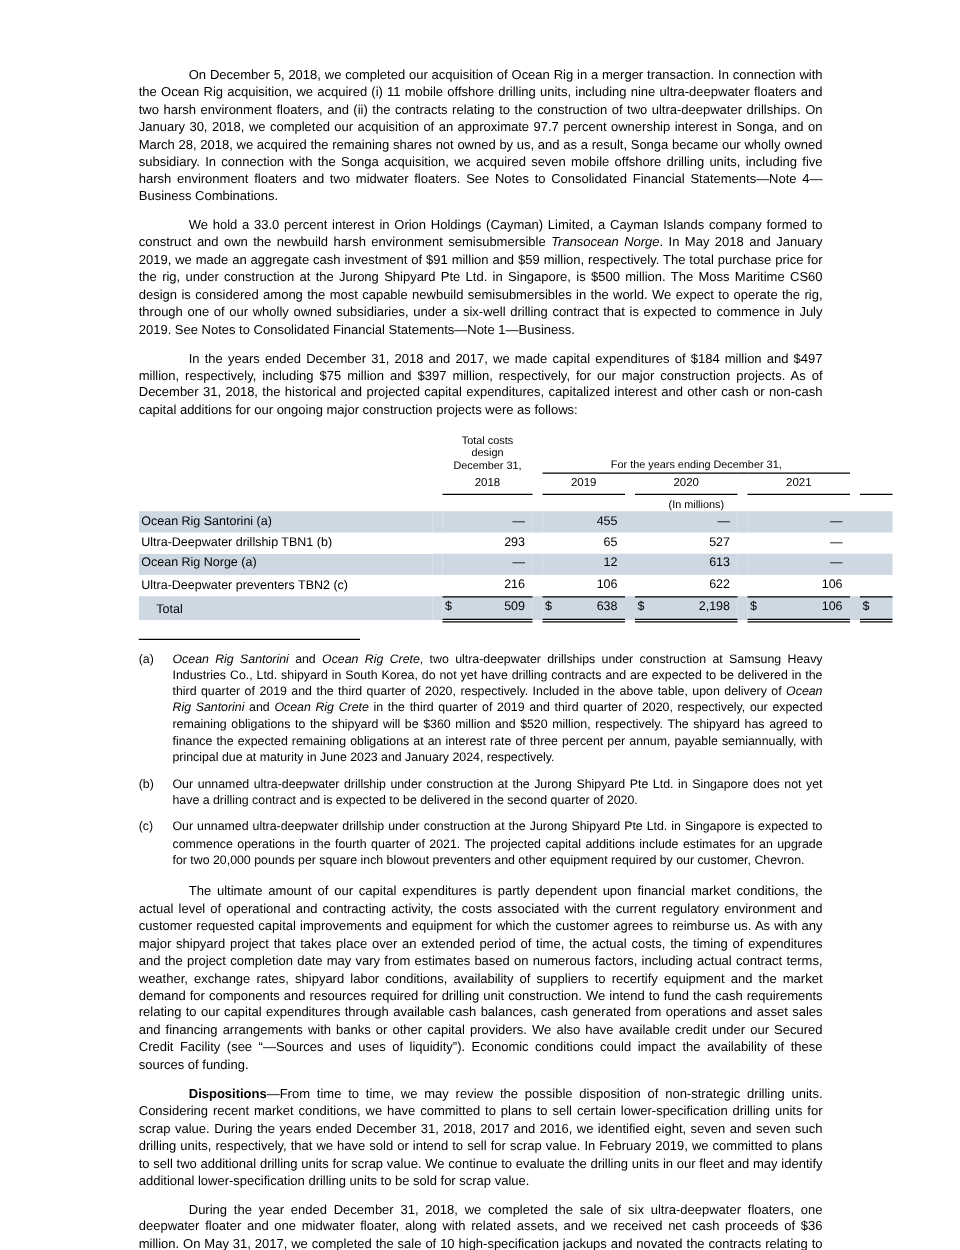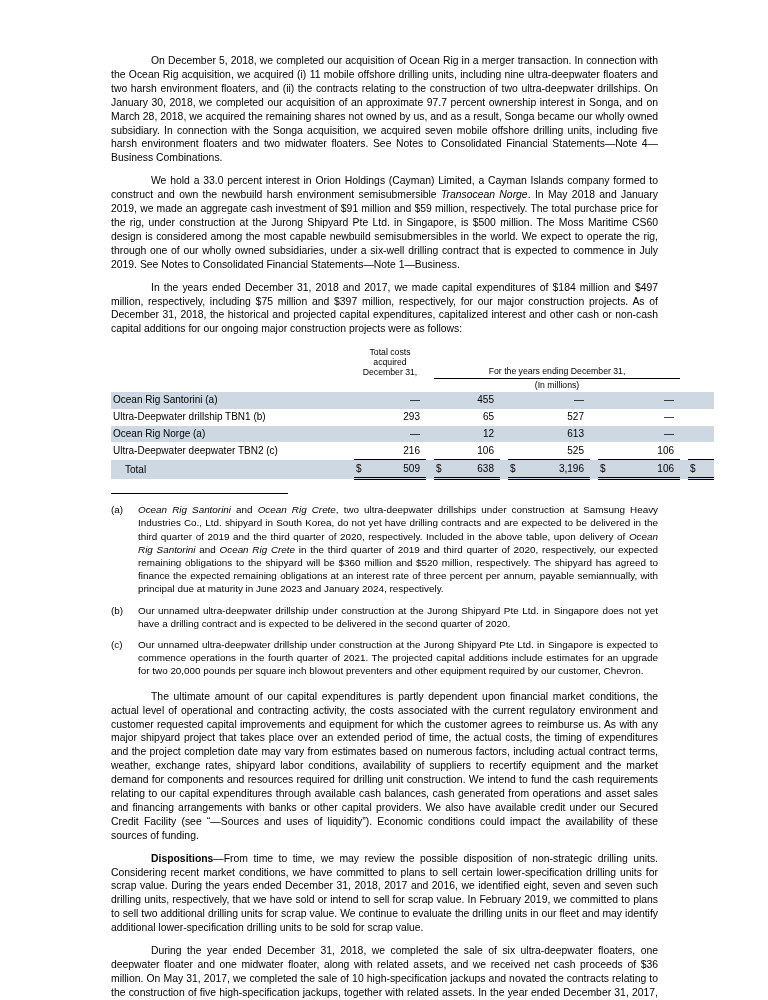--- a/index.html
+++ b/index.html
@@ -66,31 +66,44 @@
       <col style="width:82px">
         <col style="width:8px">
       <col style="width:78px">
     </colgroup>
     <tbody>
       <tr>
         <td class="lbl"></td>
           <td class="sp"></td>
         <td class="hdr-small hdr-stack">
           <div>Total costs</div>
-          <div>acquired</div>
+          <div>design</div>
           <div>December 31,</div>
         </td>
         <td class="sp"></td>
         <td colspan="5" class="hdr-small center u-bottom">For the years ending December 31,</td>
         <td class="sp"></td>
         <td></td>
       </tr>
       <tr>
         <td class="lbl"></td>
           <td class="sp"></td>
+        <td class="hdr-year u-bottom">2018</td>
+        <td class="sp"></td>
+        <td class="hdr-year u-bottom">2019</td>
+        <td class="sp"></td>
+        <td class="hdr-year u-bottom">2020</td>
+        <td class="sp"></td>
+        <td class="hdr-year u-bottom">2021</td>
+        <td class="sp"></td>
+        <td class="hdr-year u-bottom">Total</td>
+      </tr>
+      <tr>
+        <td class="lbl"></td>
+          <td class="sp"></td>
         <td></td>
           <td class="sp"></td>
         <td colspan="5" class="hdr-small center">(In millions)</td>
         <td class="sp"></td>
         <td></td>
       </tr>
 
       <tr class="shaded">
         <td class="lbl">Ocean Rig Santorini (a)</td>
           <td class="sp"></td>
@@ -124,27 +137,27 @@
           <td class="sp"></td>
         <td class="num">12</td>
           <td class="sp"></td>
         <td class="num">613</td>
           <td class="sp"></td>
         <td class="num">—</td>
           <td class="sp"></td>
         <td class="num">625</td>
       </tr>
       <tr>
-        <td class="lbl">Ultra-Deepwater deepwater TBN2 (c)</td>
+        <td class="lbl">Ultra-Deepwater preventers TBN2 (c)</td>
           <td class="sp"></td>
         <td class="num u-bottom">216</td>
           <td class="sp"></td>
         <td class="num u-bottom">106</td>
           <td class="sp"></td>
-        <td class="num u-bottom">525</td>
+        <td class="num u-bottom">622</td>
           <td class="sp"></td>
         <td class="num u-bottom">106</td>
           <td class="sp"></td>
         <td class="num u-bottom">1,050</td>
       </tr>
       <tr class="shaded">
         <td class="lbl total-lbl">Total</td>
           <td class="sp"></td>
         <td class="num dbl">
             <div class="money">
@@ -156,21 +169,21 @@
         <td class="num dbl">
             <div class="money">
               <span>$</span>
               <span>638</span>
             </div>
           </td>
         <td class="sp"></td>
         <td class="num dbl">
             <div class="money">
               <span>$</span>
-              <span>3,196</span>
+              <span>2,198</span>
             </div>
           </td>
         <td class="sp"></td>
         <td class="num dbl">
             <div class="money">
               <span>$</span>
               <span>106</span>
             </div>
           </td>
         <td class="sp"></td>

